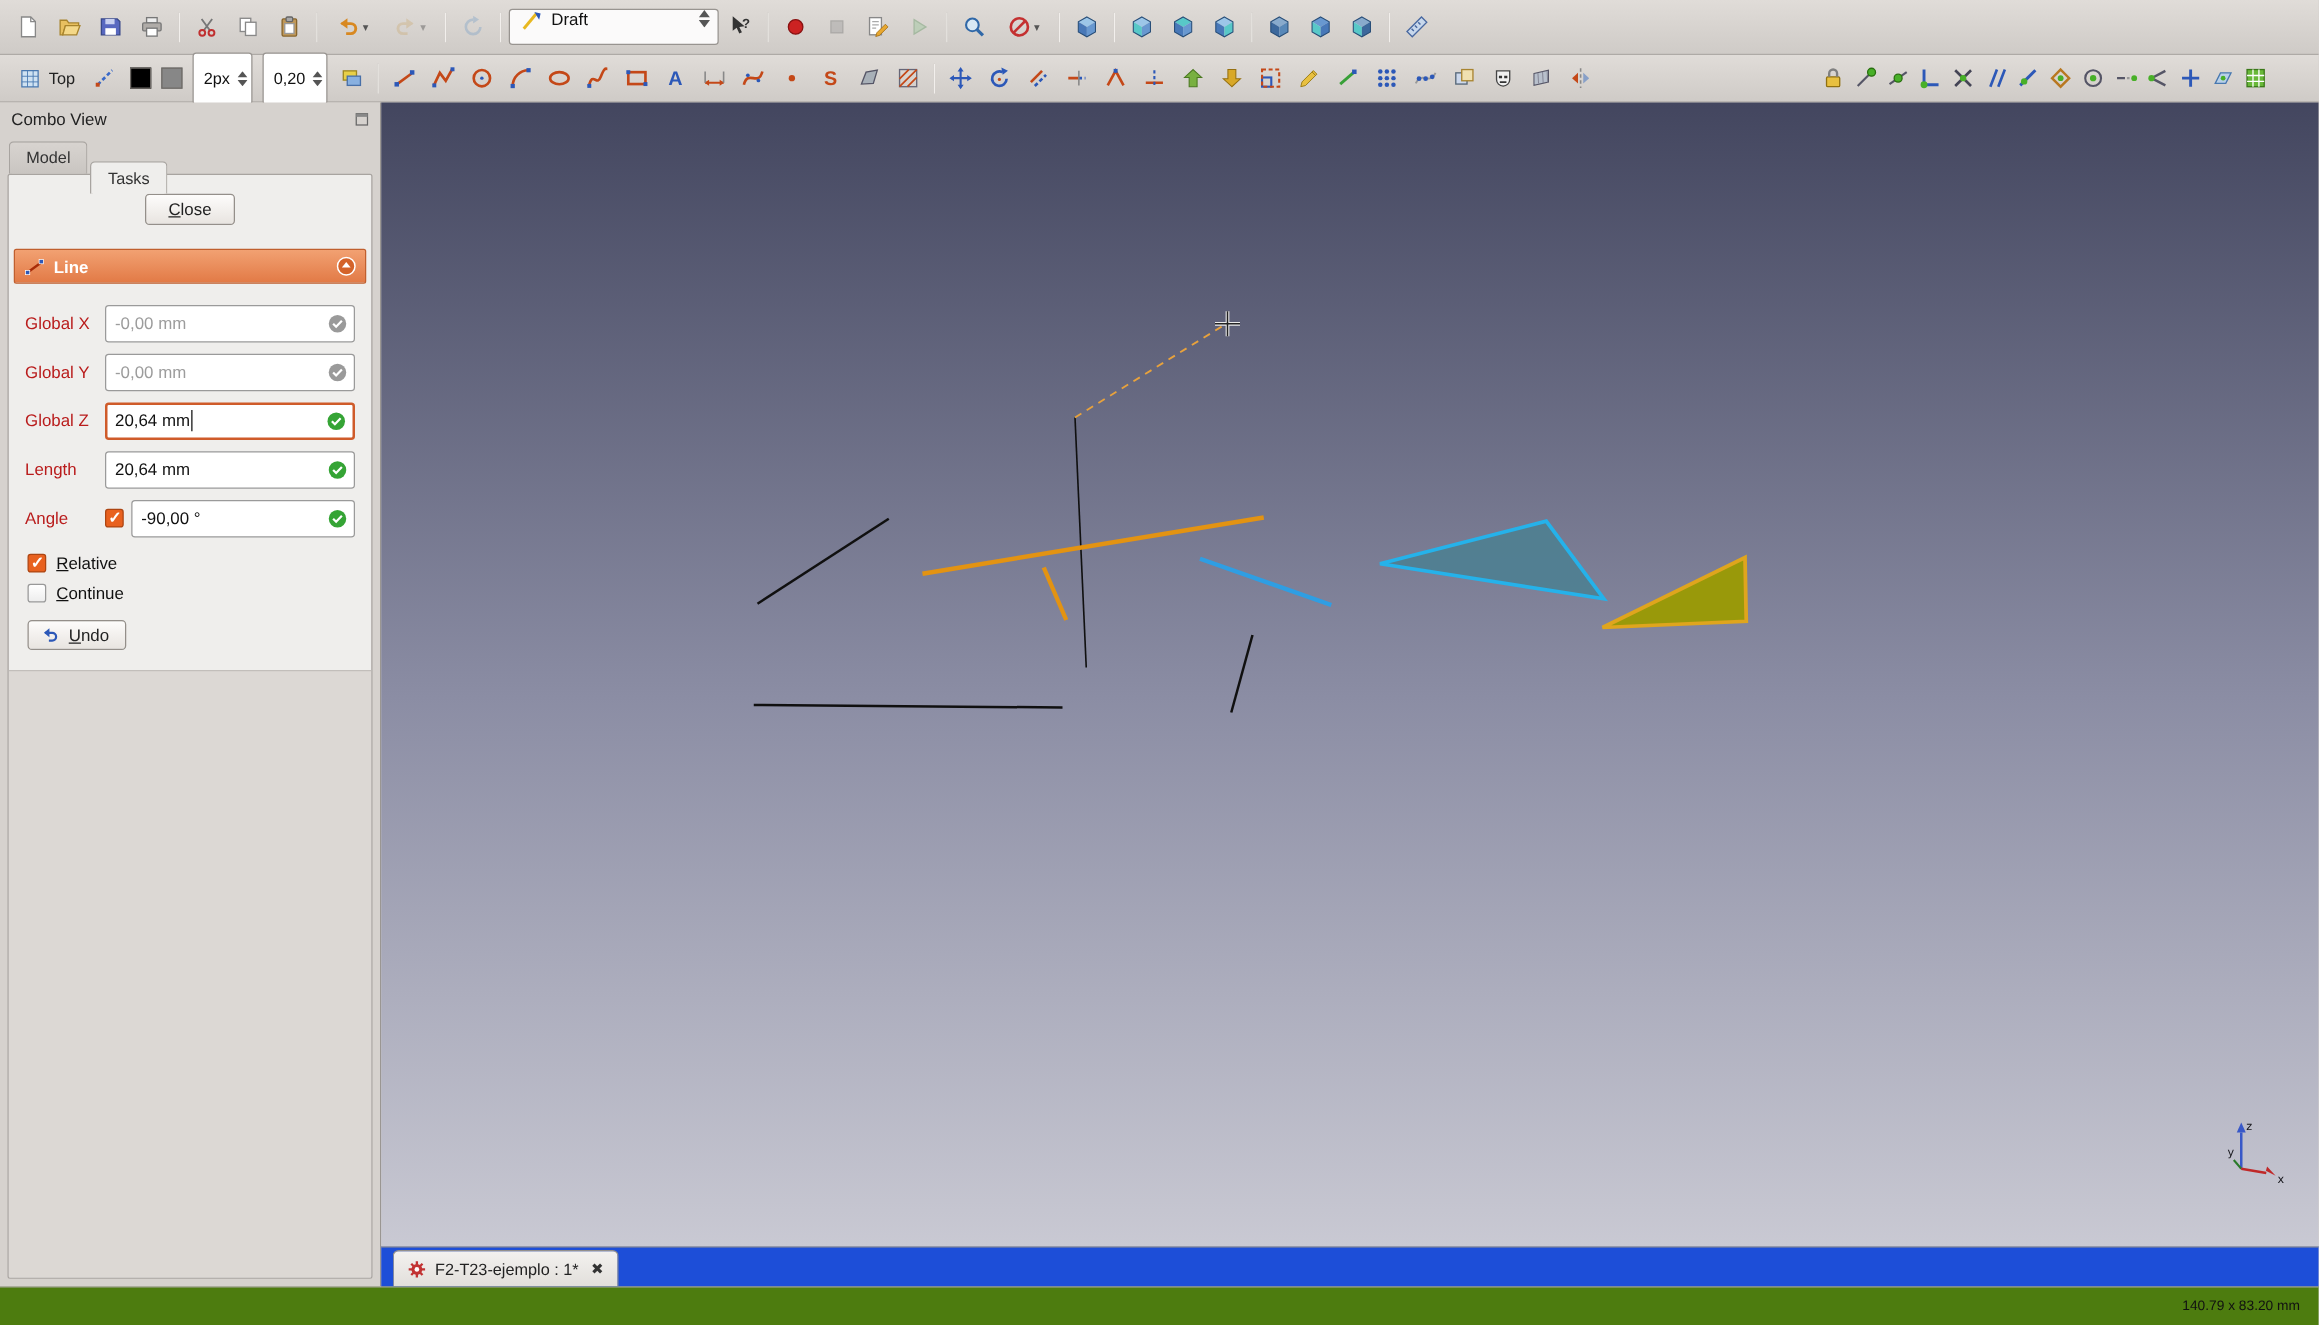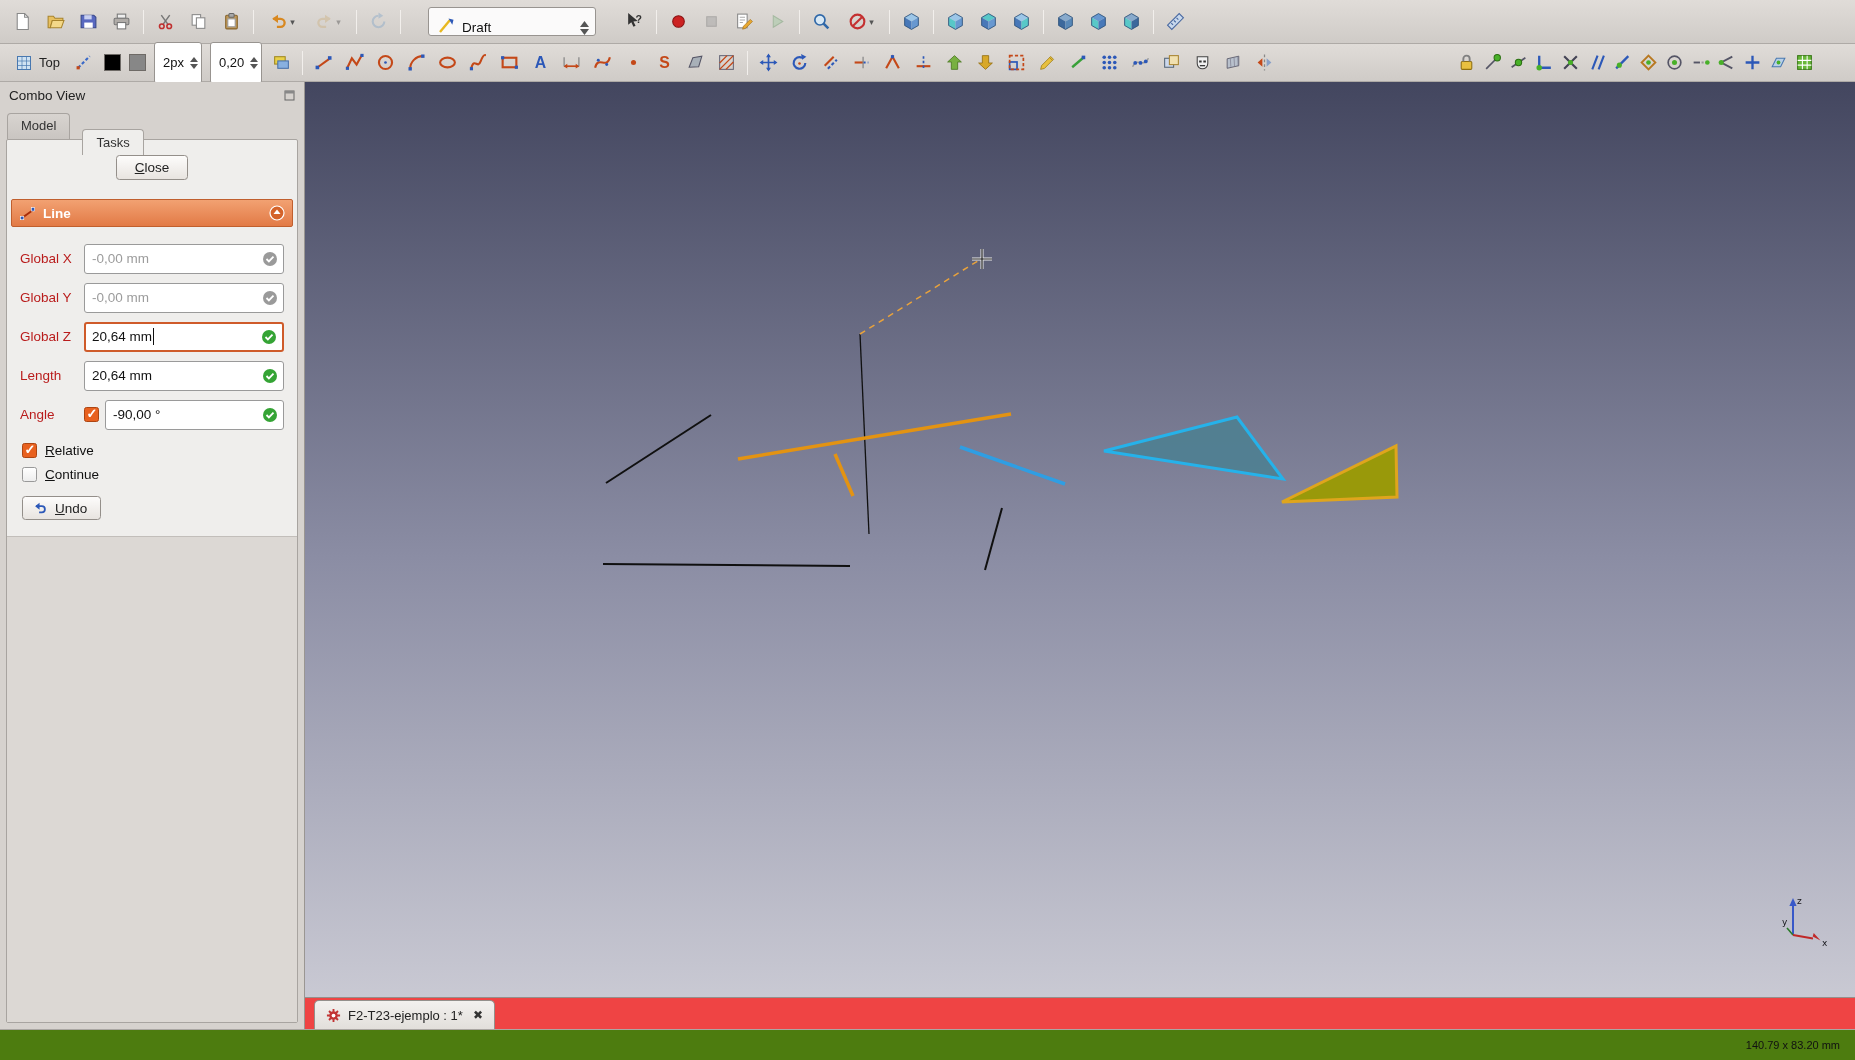--- a/index.html
+++ b/index.html
@@ -14,35 +14,35 @@
   .tbtn{display:inline-flex;align-items:center;justify-content:center;border:none;background:transparent;border-radius:3px;padding:2px;margin:0 1px;cursor:default}
   .row1 .tbtn{width:31px;height:33px}
   .row2 .tbtn{width:29px;height:29px}
   .snapgrp .tbtn{width:26px;height:27px;margin:0}
   .snapgrp{margin-right:32px}
   .tbtn.dis{opacity:.45}
   .tbtn.witharrow{width:44px}
   .dda{font-size:9px;color:#555;margin-left:2px}
   .tsep{width:1px;height:24px;background:#aaa6a2;border-right:1px solid #f2efec;margin:0 5px;flex:none}
   .gl{line-height:0;display:inline-flex}
-  .wbcombo{display:flex;align-items:flex-end;gap:7px;background:#fbfafa;border:1px solid #989490;border-radius:3px;height:29px;padding:0 6px 0 8px;min-width:168px;margin:0 22px;font-size:13.5px;color:#111}
+  .wbcombo{display:flex;align-items:flex-start;gap:7px;background:#fbfafa;border:1px solid #989490;border-radius:3px;height:29px;padding:0 6px 0 8px;min-width:168px;margin:0 1px;font-size:13.5px;color:#111}
   .wbcombo .spinarr{margin-left:auto}
   .planebtn{display:inline-flex;align-items:center;gap:6px;height:29px;padding:2px 9px;border:none;background:transparent;font-size:13px;color:#222;border-radius:3px}
   .swatch{width:17px;height:17px;border:1px solid #6e6a66;margin:0 4px;padding:0}
   .spin{display:flex;align-items:center;background:#fff;border:1px solid #989490;border-radius:3px;height:42px;padding:0 3px 0 8px;font-size:13px;gap:6px;margin:15px 4px;color:#111}
   .spinarr{display:flex;flex-direction:column;gap:2px;line-height:0}
   .flexspace{flex:1}
 
   
   .main{display:flex;height:947px}
 
   
   .combo{width:305px;flex:none;background:#d6d2ce;border-right:1px solid #9a9692;display:flex;flex-direction:column}
   .combo-title{height:27px;display:flex;align-items:center;justify-content:space-between;padding:0 9px;font-size:13.5px;color:#222}
-  .tabs{display:flex;padding:4px 7px 0;gap:12px}
+  .tabs{display:flex;padding:4px 7px 0;gap:2px}
   .tab{padding:4px 13px 5px;border:1px solid #a8a4a0;border-bottom:none;border-radius:4px 4px 0 0;background:linear-gradient(#d8d4d0,#c9c5c1);font-size:13px;color:#333;cursor:default}
   .tab.active{background:#efeeec;position:relative;top:16px;padding-top:5px}
   .tab-content{border:1px solid #a8a4a0;margin:0 6px 6px;background:#efeeec;flex:1;display:flex;flex-direction:column;border-radius:2px;overflow:hidden}
   .closerow{display:flex;justify-content:center;padding:15px 0 10px}
   .btn{font-family:"Liberation Sans",sans-serif;font-size:13.5px;padding:4px 18px;border:1px solid #948f8a;border-radius:3.5px;background:linear-gradient(#fdfcfb,#e8e4e0);color:#222}
   .btn.small{display:inline-flex;align-items:center;gap:7px;padding:3px 13px 3px 9px}
   .mnemonic{display:inline-block}
   .mnemonic::first-letter{text-decoration:underline}
   .task-header{margin:9px 4px 12px;height:28px;background:linear-gradient(#f2a172,#e27a46);border:1px solid #c05f2e;border-radius:2px;display:flex;align-items:center;gap:7px;padding:0 7px;color:#fff;font-weight:bold;font-size:13.5px}
   .thtitle{flex:1}
@@ -62,21 +62,21 @@
   .undorow{margin:14px 15px 16px}
   .task-rest{flex:1;background:#dcd8d4;border-top:1px solid #c2beba}
 
   
   .viewwrap{flex:1;display:flex;flex-direction:column;min-width:0}
   .canvas{flex:1;position:relative;overflow:hidden;background:linear-gradient(#43465f,#8b8da4 52%,#c9c9d3)}
   .canvas > svg.sketch{position:absolute;inset:0;width:100%;height:100%}
   .crosshair{position:absolute;left:666px;top:166px}
   .axiscross{position:absolute;right:26px;bottom:50px}
   .axiscross text{font-size:9px;fill:#15151a;font-family:"DejaVu Sans",sans-serif}
-  .mditabs{height:32px;background:#ef4444;border-top:1px solid #94908c;display:flex;align-items:flex-end;padding:0 0 0 9px;flex:none}
+  .mditabs{height:32px;background:#1d4ed8;border-top:1px solid #94908c;display:flex;align-items:flex-end;padding:0 0 0 9px;flex:none}
   .mditab{display:flex;align-items:center;gap:7px;height:29px;padding:0 11px;background:linear-gradient(#f3f1ef,#e2dfdb);border:1px solid #94908c;border-bottom:none;border-radius:5px 5px 0 0;font-size:13px;color:#222}
   .tabclose{font-size:12px;color:#333;margin-left:3px}
 
   
   .statusbar{height:31px;background:#4d7c0f;border-top:1px solid #aaa6a2;display:flex;align-items:center;justify-content:flex-end;padding:0 15px;font-size:11px;color:#111}
 </style>
 </head>
 <body>
 
 <div class="toolbar row1">

